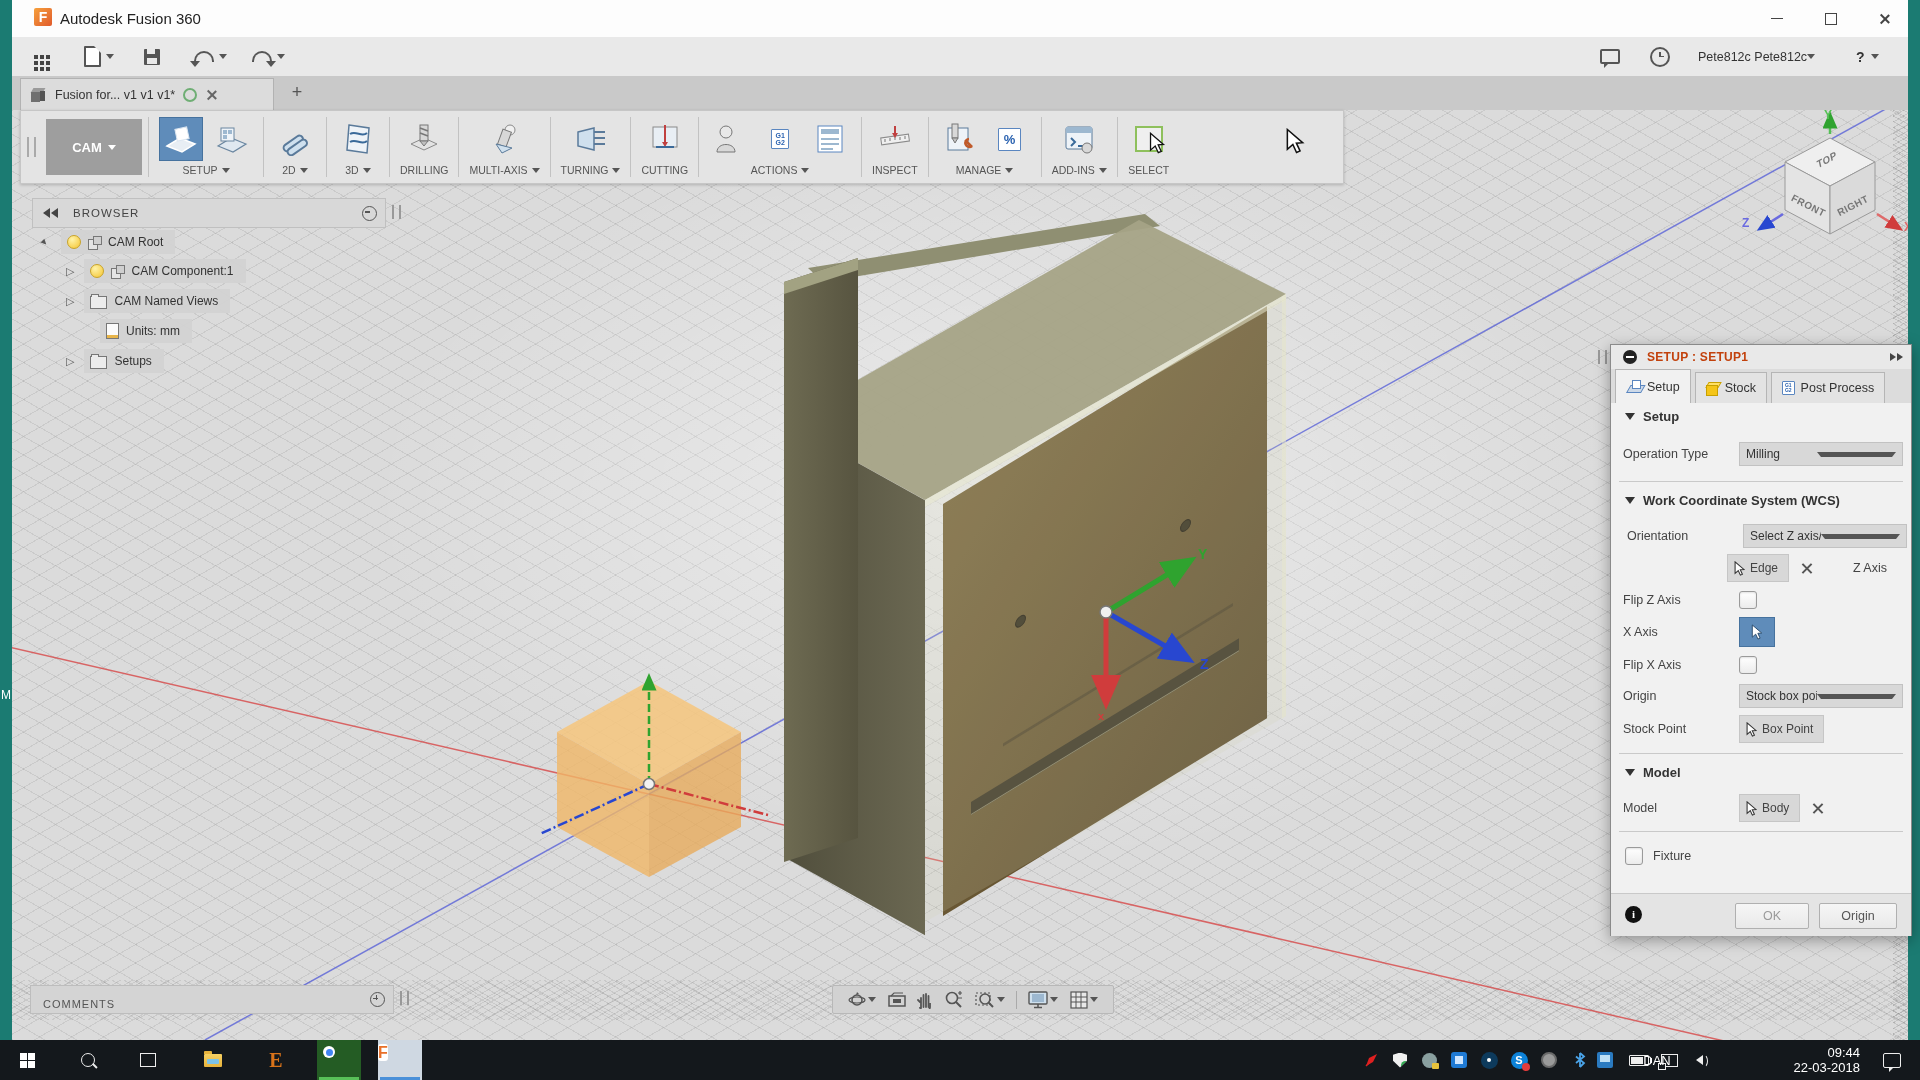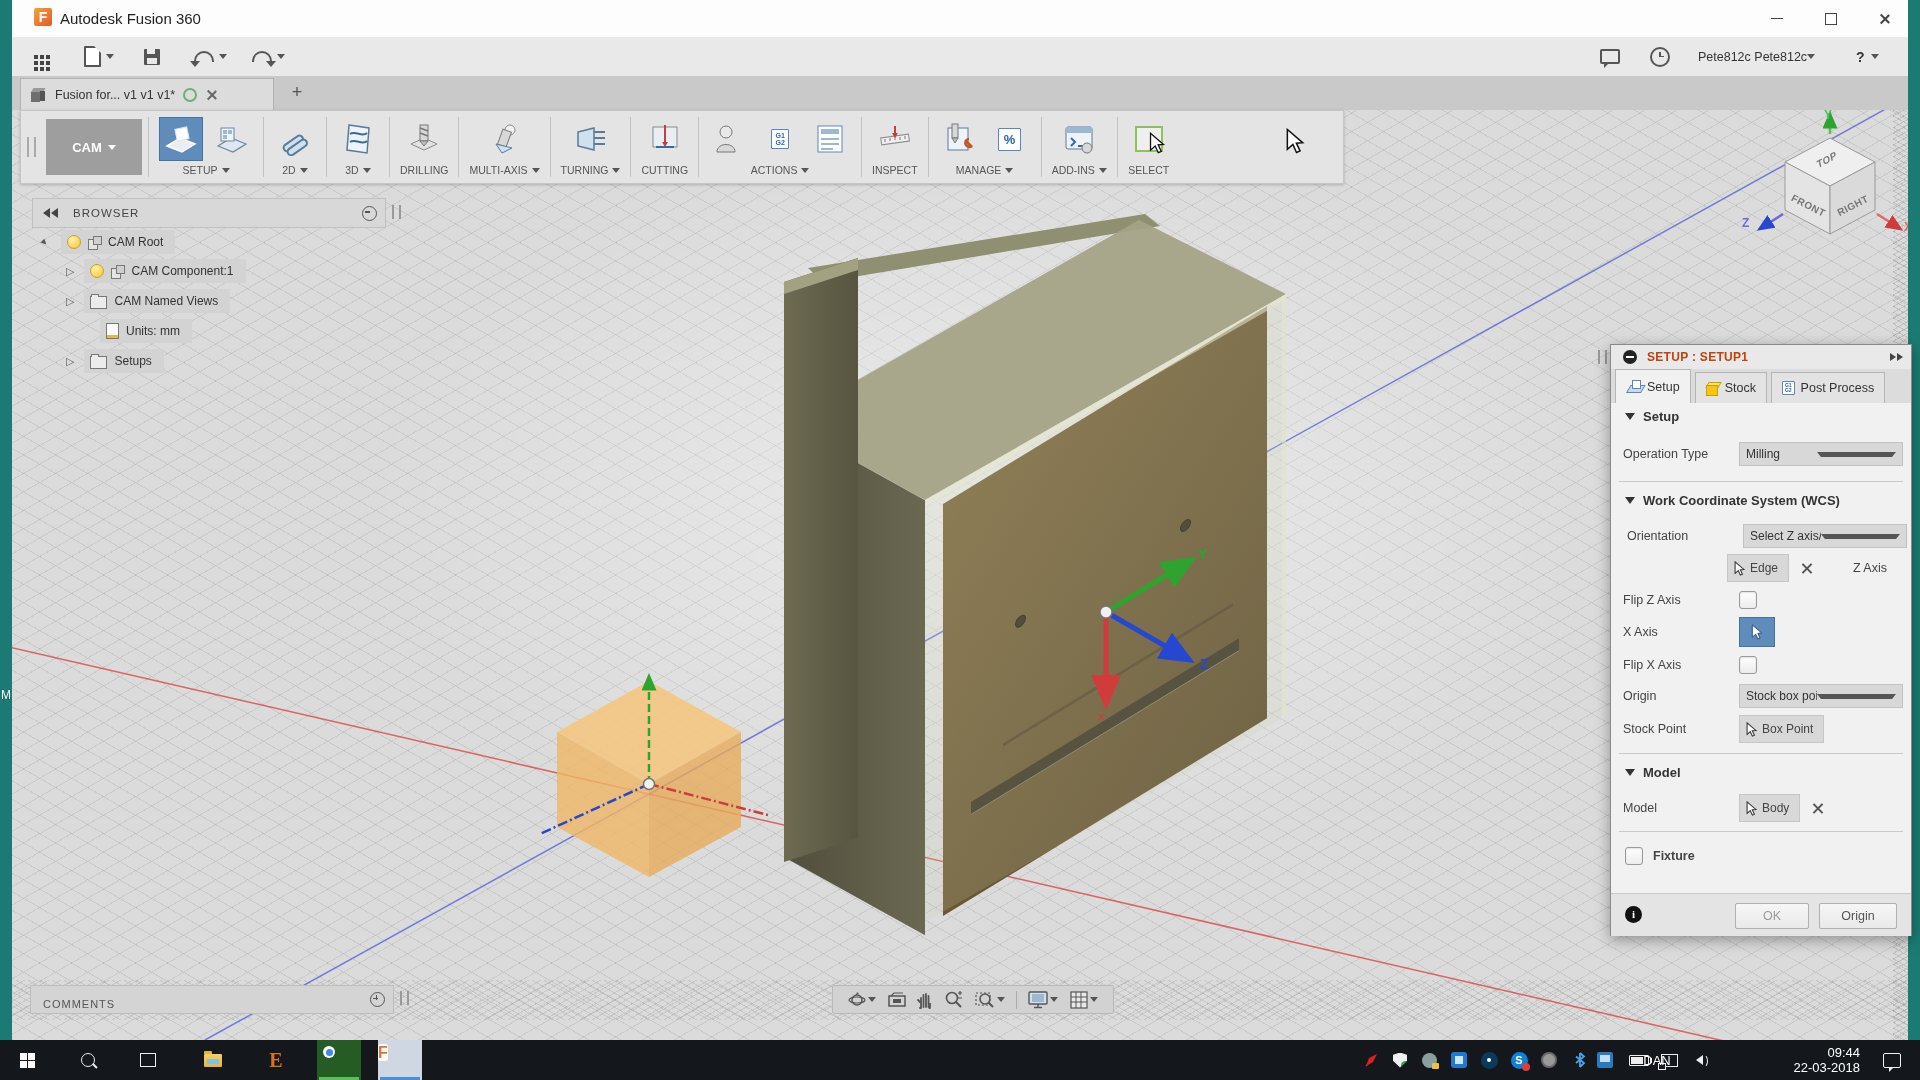--- a/index.html
+++ b/index.html
@@ -870,21 +870,21 @@
           <span class="clearx">
               <i></i>
               <i></i>
             </span>
         </span>
       </div>
       <div class="divider" style="left:8px;top:486px;width:284px;"></div>
 
       <div class="drow" style="left:14px;top:498px;width:276px;">
         <span class="cb"></span>
-        <span class="dlabel" style="margin-left:10px;font-weight:bold;">Fixture</span>
+        <span class="dlabel" style="margin-left:10px;font-weight:normal;">Fixture</span>
       </div>
 
       <div id="dlg-f">
         <span class="infoc">i</span>
         <span class="pbtn" style="left:124px;width:72px;color:#9a9a9a;">OK</span>
         <span class="pbtn" style="left:208px;width:76px;color:#555;">Origin</span>
       </div>
     </div>
 
     <svg class="curwrap" style="left:1273px;top:128px;z-index:50;" width="20" height="26" viewBox="0 0 12 17">

